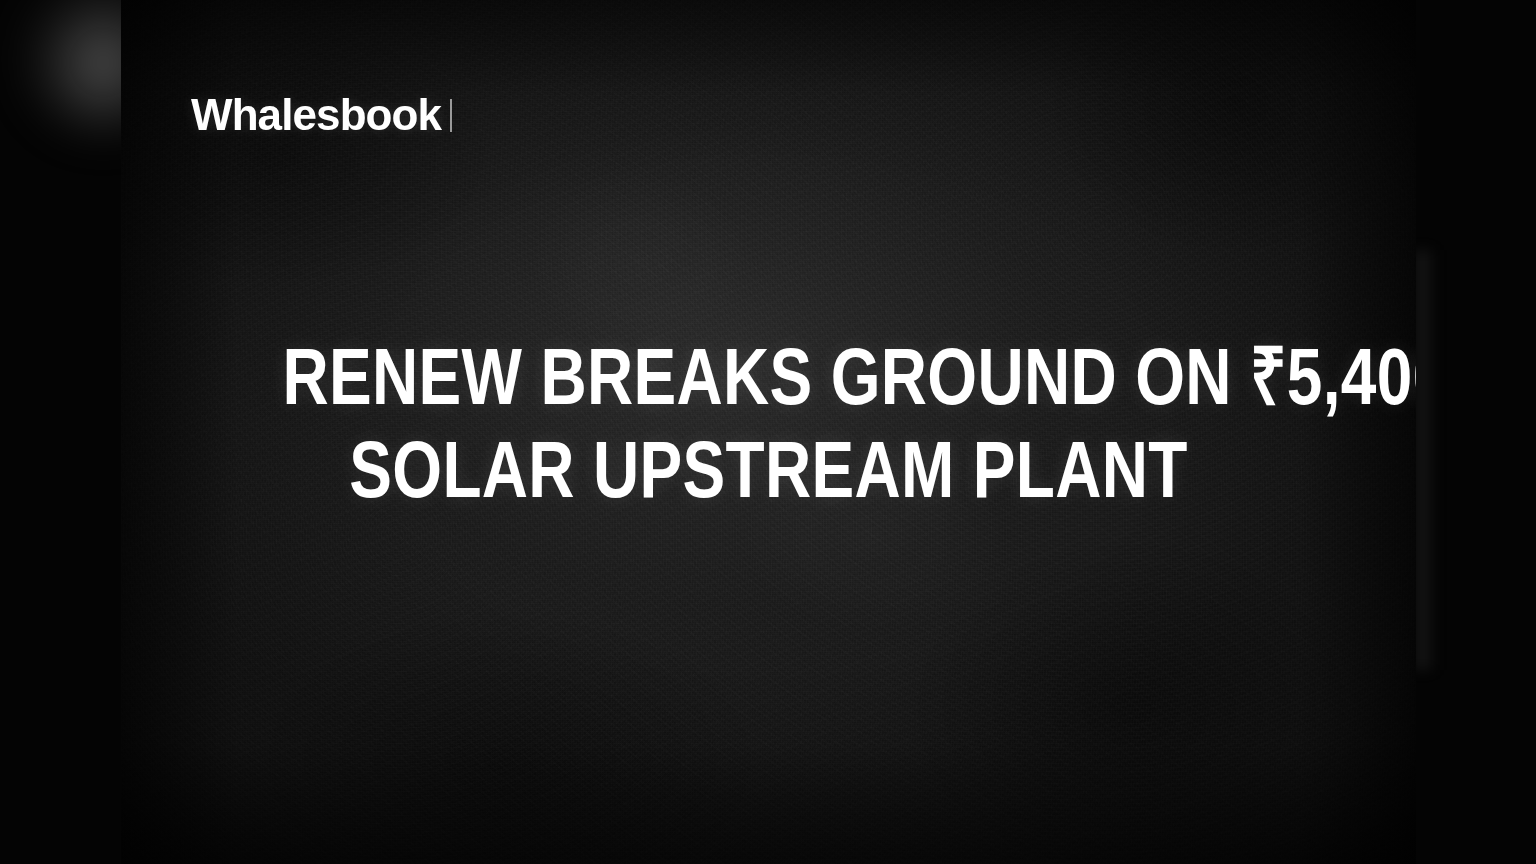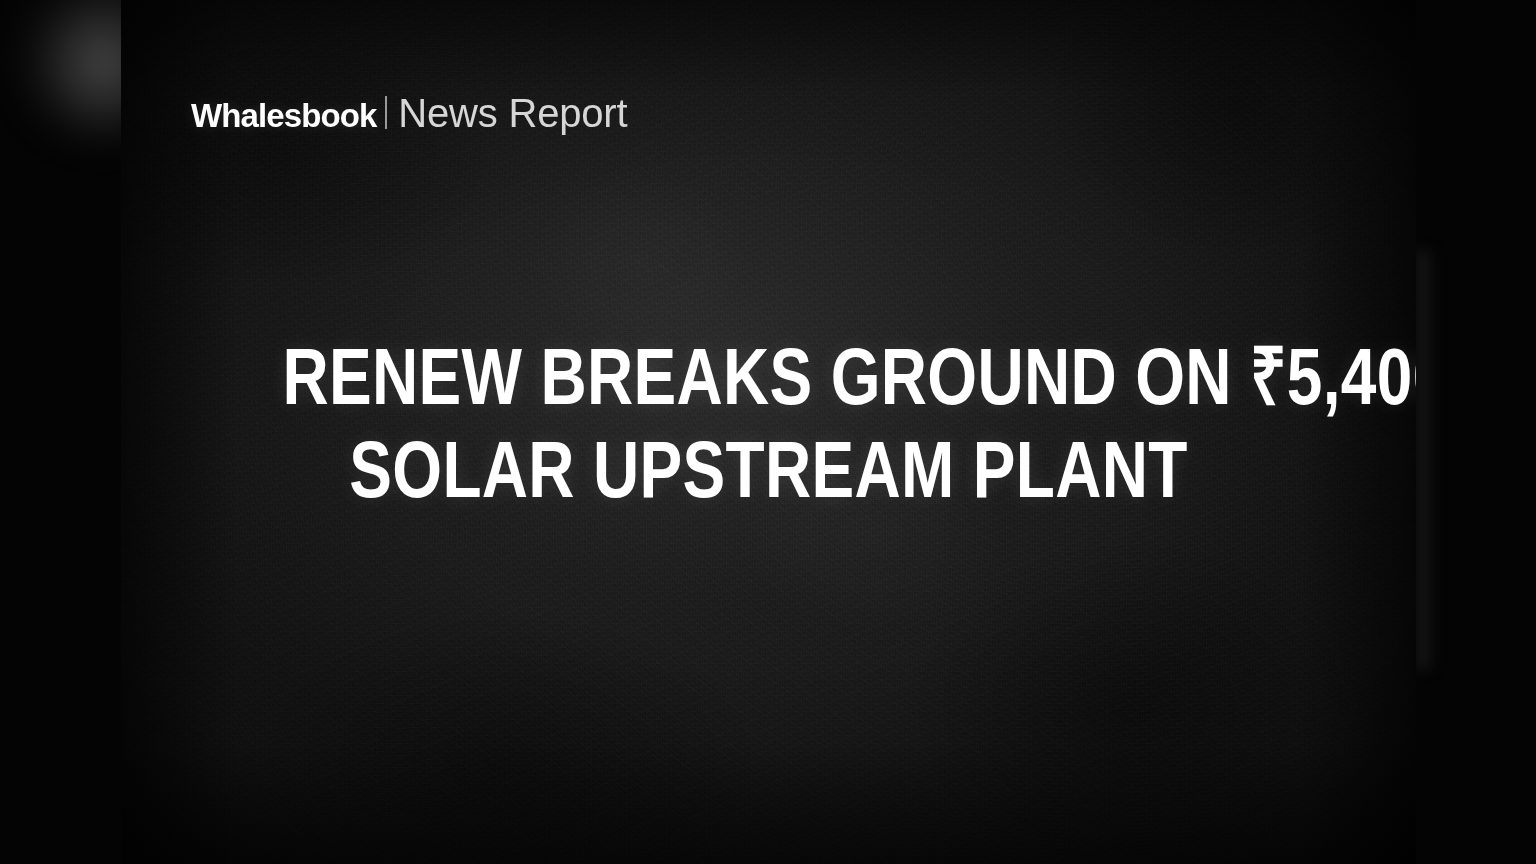--- a/index.html
+++ b/index.html
@@ -159,21 +159,21 @@
     position: absolute;
     left: 70px;
     top: 93px;
     display: flex;
     align-items: baseline;
     white-space: nowrap;
   }
   #brand-name {
     font-family: "Liberation Sans", sans-serif;
     font-weight: 700;
-    font-size: 33px;
+    font-size: 44px;
     letter-spacing: -0.9px;
     color: #ffffff;
     line-height: 1;
     text-shadow: 0 0 14px rgba(255,255,255,0.12);
     text-align: right;
   }
   #brand-divider {
     display: inline-block;
     width: 2px;
     height: 33px;
@@ -229,21 +229,20 @@
     <div id="card-light"></div>
     <div id="card-blotch"></div>
     <div id="card-grain"></div>
     <div id="card-vignette"></div>
 
     <div id="content">
 
       <div id="brand-logo">
         <span id="brand-name">Whalesbook</span>
         <span id="brand-divider"></span>
-        <span id="brand-sub">News Report</span>
       </div>
 
       <div id="headline">
         <span class="headline-line">RENEW BREAKS GROUND ON ₹5,400 CR</span>
         <span class="headline-line">SOLAR UPSTREAM PLANT</span>
       </div>
 
     </div>
   </div>
 </div>

